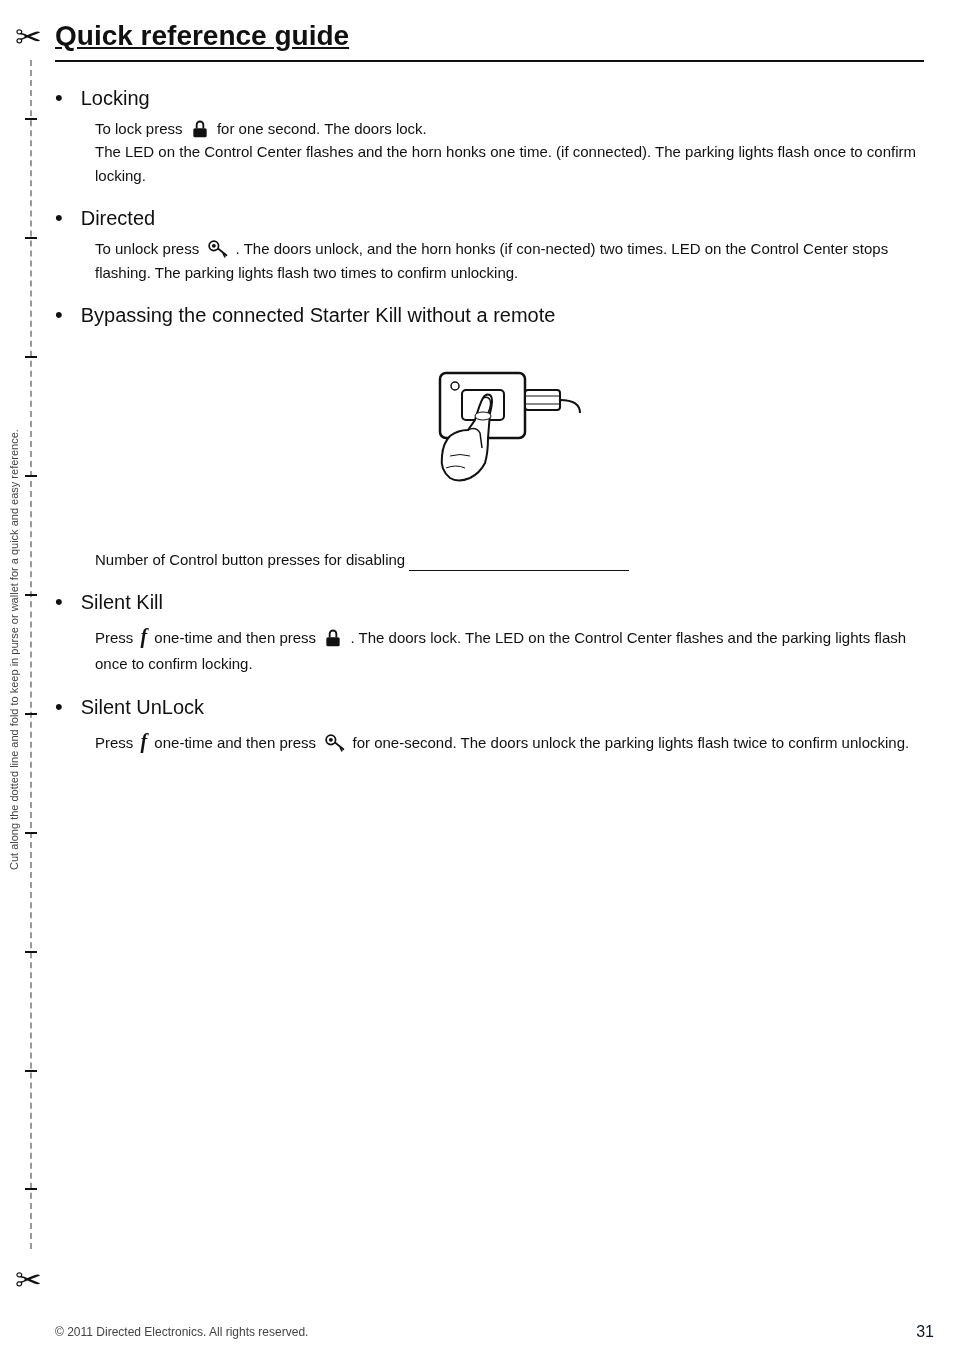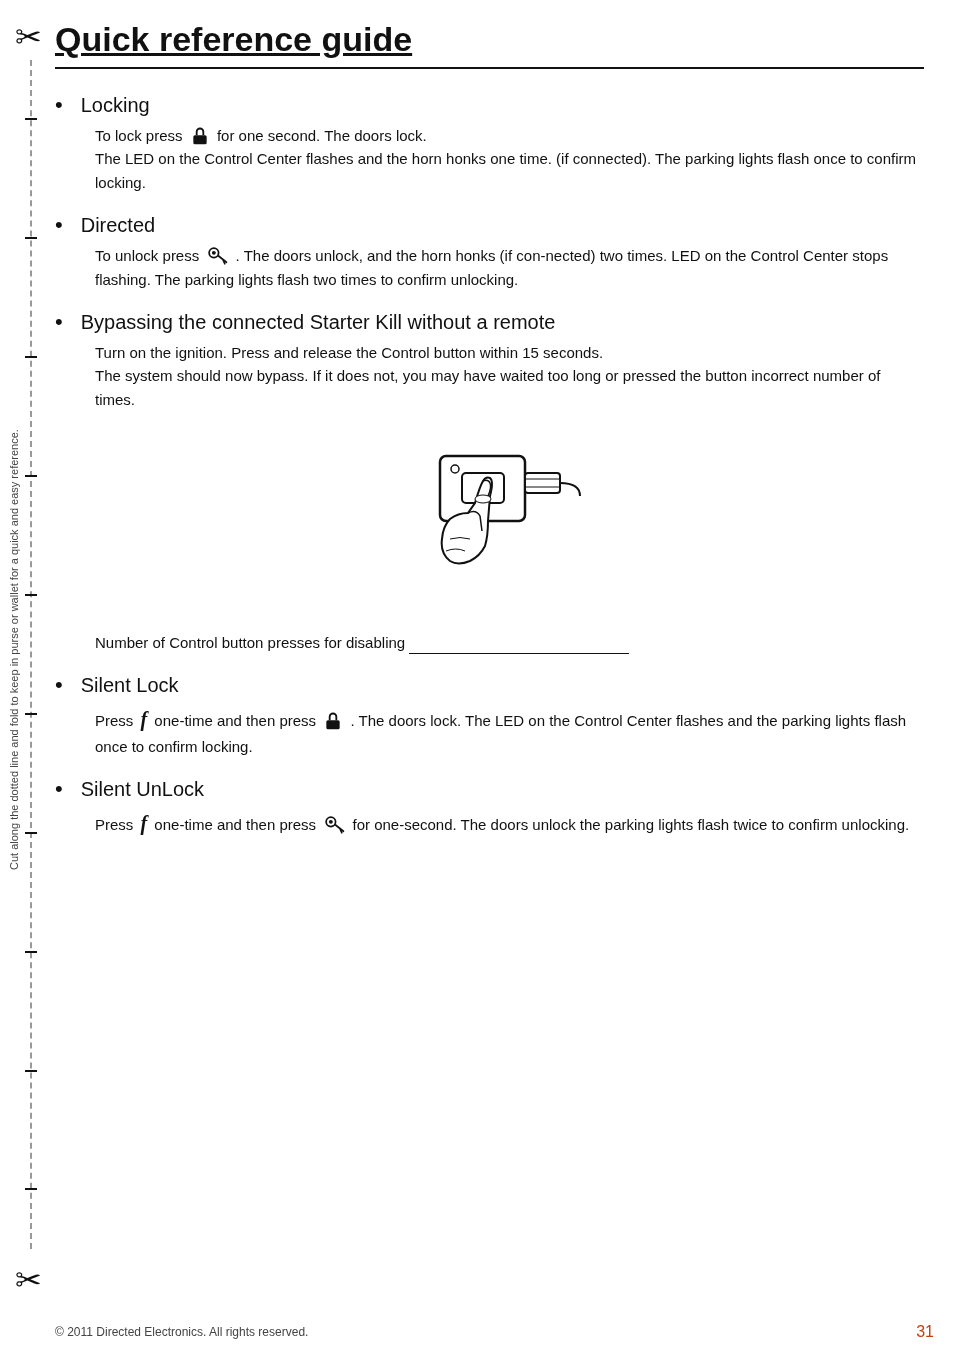--- a/index.html
+++ b/index.html
@@ -77,21 +77,21 @@
     
     .title-section {
       display: flex;
       align-items: center;
       border-bottom: 2px solid #111;
       padding-bottom: 8px;
       margin-bottom: 25px;
     }
 
     .title-text {
-      font-size: 34px;
+      font-size: 28px;
       font-weight: bold;
       text-decoration: underline;
       color: #111;
     }
 
     
     .bullet-section {
       margin-bottom: 20px;
     }
 
@@ -182,21 +182,21 @@
       right: 20px;
       display: flex;
       justify-content: space-between;
       align-items: center;
       font-size: 12px;
       color: #444;
     }
 
     .footer-page {
       font-size: 16px;
-      color: #c2410c;
+      color: #0f172a;
     }
 
     
     .dash-marks {
       position: absolute;
       left: 25px;
       top: 60px;
       bottom: 110px;
       display: flex;
       flex-direction: column;
@@ -273,24 +273,20 @@
         </svg>
         <span> . The doors unlock, and the horn honks (if con-nected) two times.  LED on the Control Center stops flashing. The parking lights flash two times to confirm unlocking.</span>
       </div>
     </div>
 
     <div class="bullet-section">
       <div class="bullet-item">
         <span class="bullet-dot">•</span>
         <span class="bullet-heading">Bypassing the connected Starter Kill without a remote</span>
       </div>
-      <div class="bullet-body">
-        <span>Turn on the ignition. Press and release the Control button within 15 seconds.</span><br>
-        <span>The system should now bypass. If it does not, you may have waited too long or pressed the button incorrect number of times.</span>
-      </div>
     </div>
 
     <div class="illustration">
       <svg viewBox="0 0 220 180" xmlns="http://www.w3.org/2000/svg">
 
         <rect x="60" y="25" width="85" height="65" rx="6" stroke="#111" stroke-width="2.5" fill="white"></rect>
 
         <rect x="82" y="42" width="42" height="30" rx="4" stroke="#111" stroke-width="2" fill="white"></rect>
 
         <circle cx="75" cy="38" r="4" stroke="#111" stroke-width="1.5" fill="white"></circle>
@@ -314,21 +310,21 @@
       </svg>
     </div>
 
     <div class="bullet-body" style="margin-top:0; margin-bottom:20px;">
       <span>Number of Control button presses for disabling</span><span class="fill-line"></span>
     </div>
 
     <div class="bullet-section">
       <div class="bullet-item">
         <span class="bullet-dot">•</span>
-        <span class="bullet-heading">Silent Lock</span>
+        <span class="bullet-heading">Silent Kill</span>
       </div>
       <div class="bullet-body">
         <span>Press </span>
         <span class="icon-f">f</span>
         <span> one-time and then press </span>
         <svg class="icon-lock" viewBox="0 0 24 24" fill="none" xmlns="http://www.w3.org/2000/svg">
           <rect x="4" y="11" width="16" height="11" rx="2" fill="#111"></rect>
           <path d="M8 11V7a4 4 0 0 1 8 0v4" stroke="#111" stroke-width="2.2" fill="none"></path>
         </svg>
         <span>. The doors lock. The LED  on the Control Center flashes and the parking lights flash once to confirm locking.</span>

